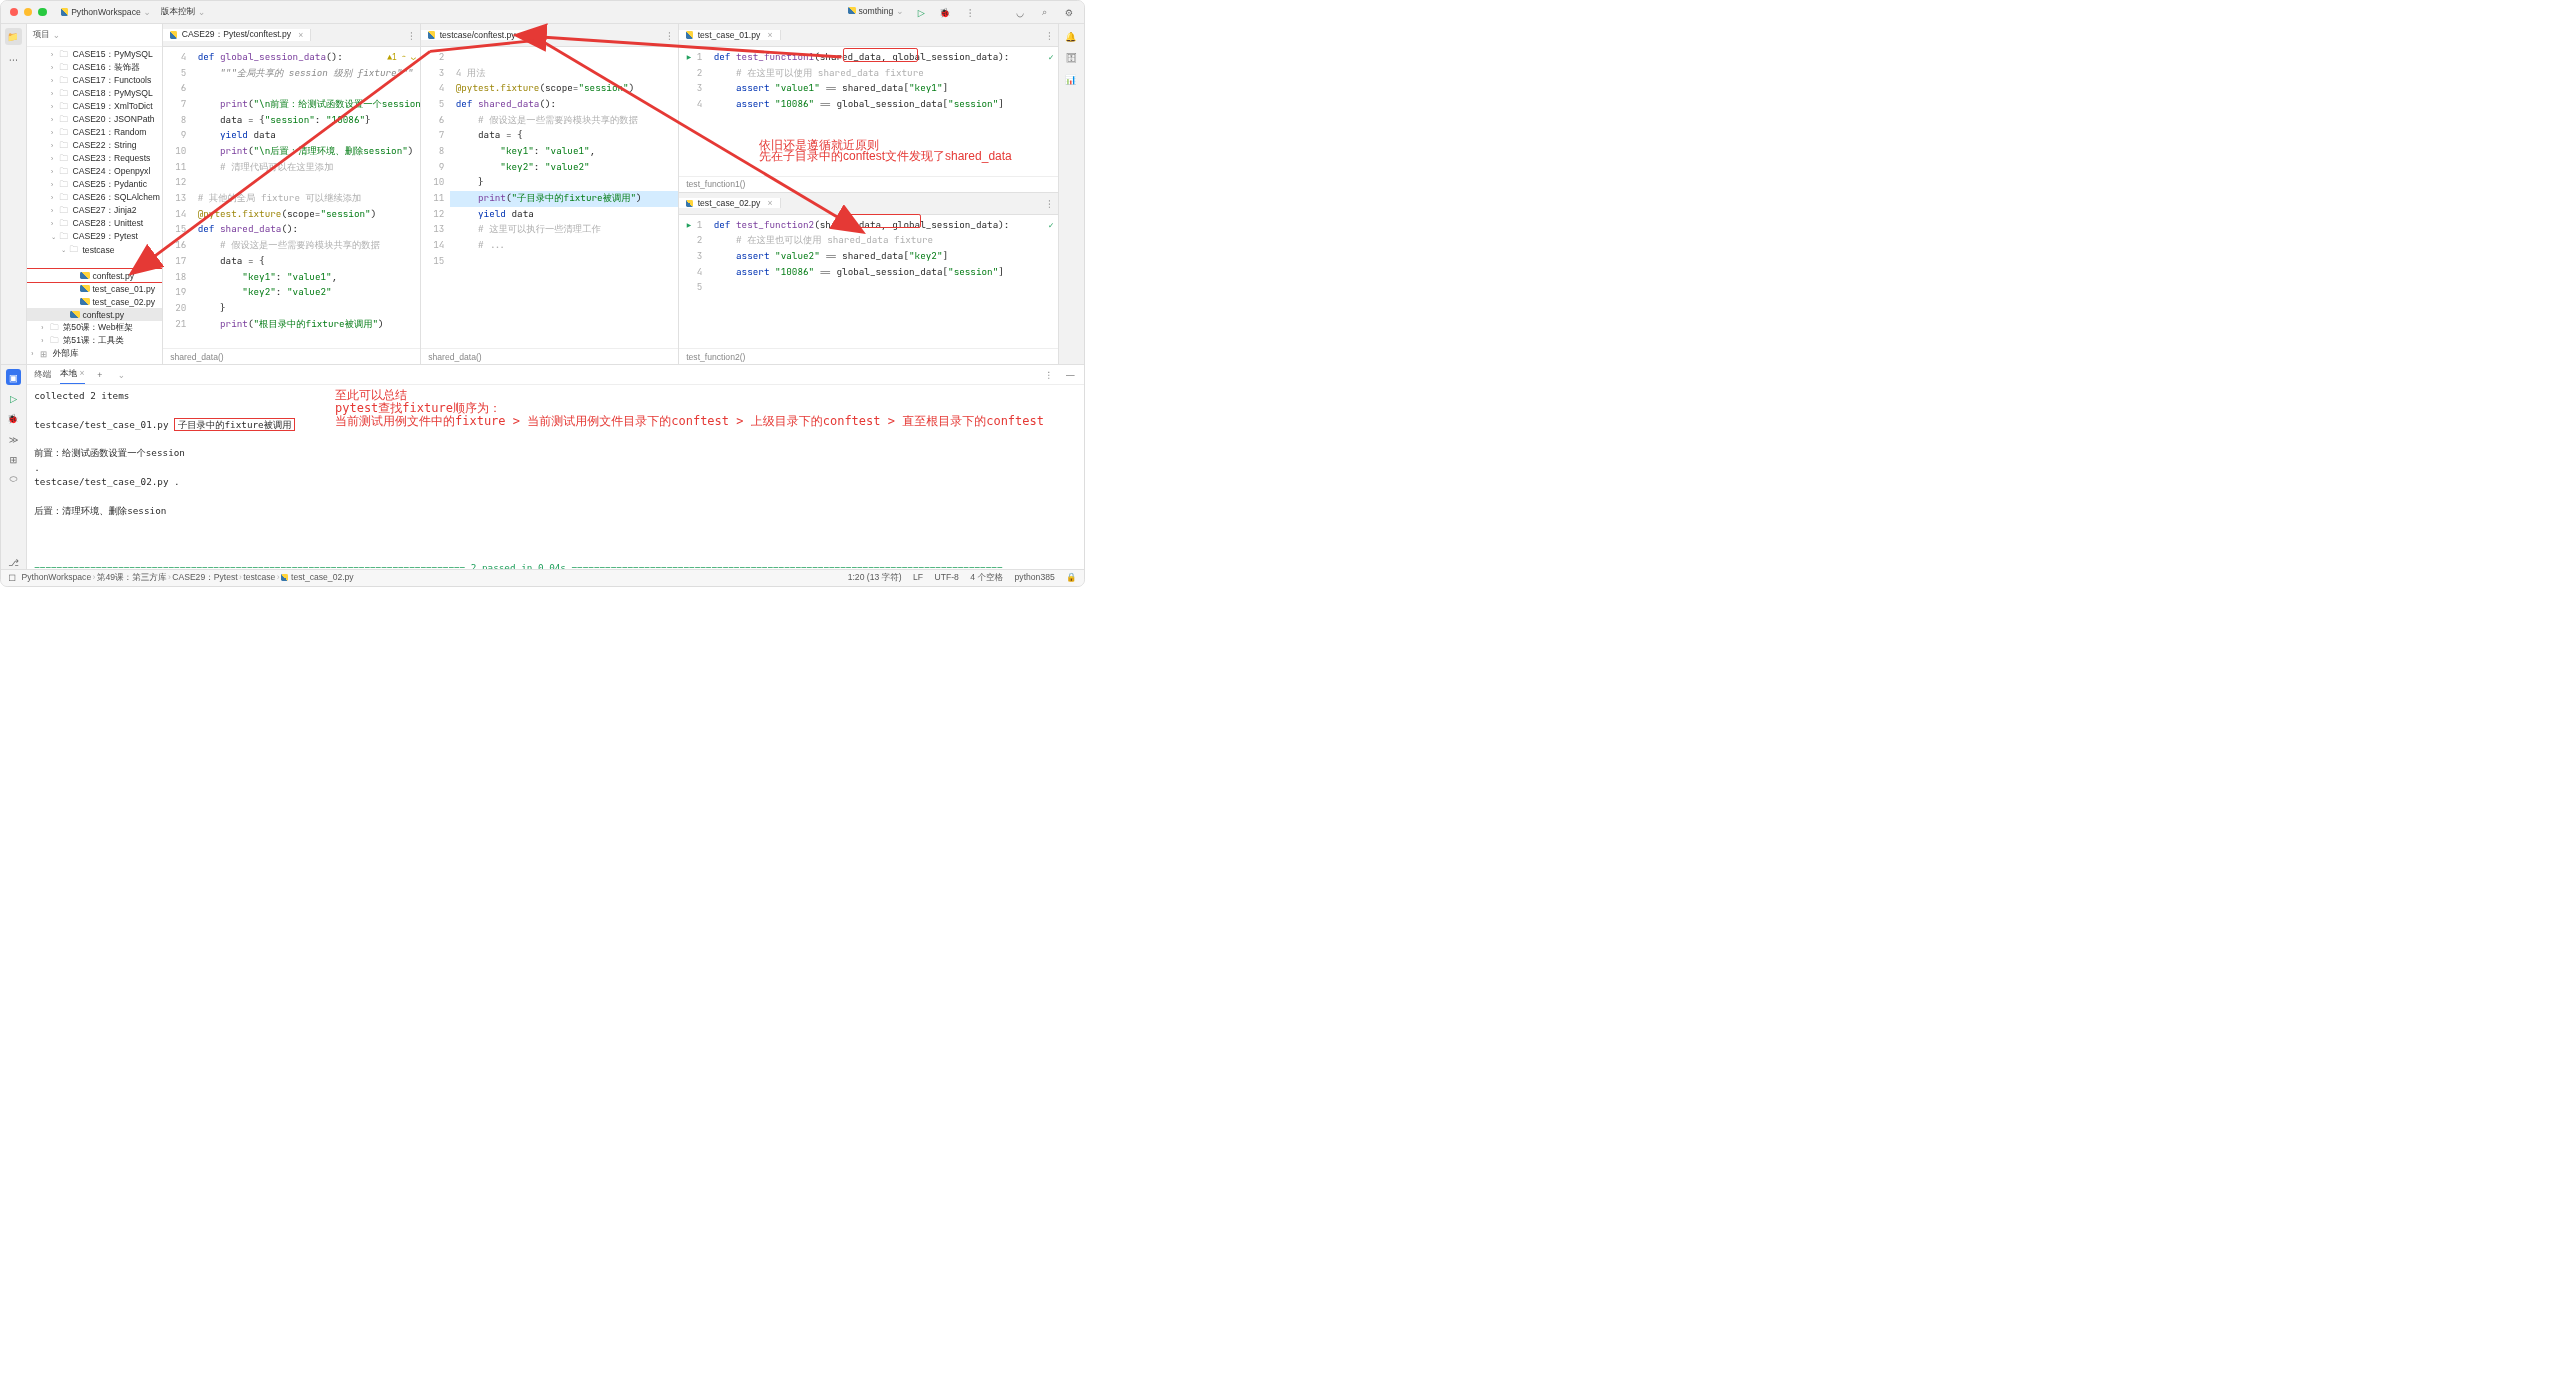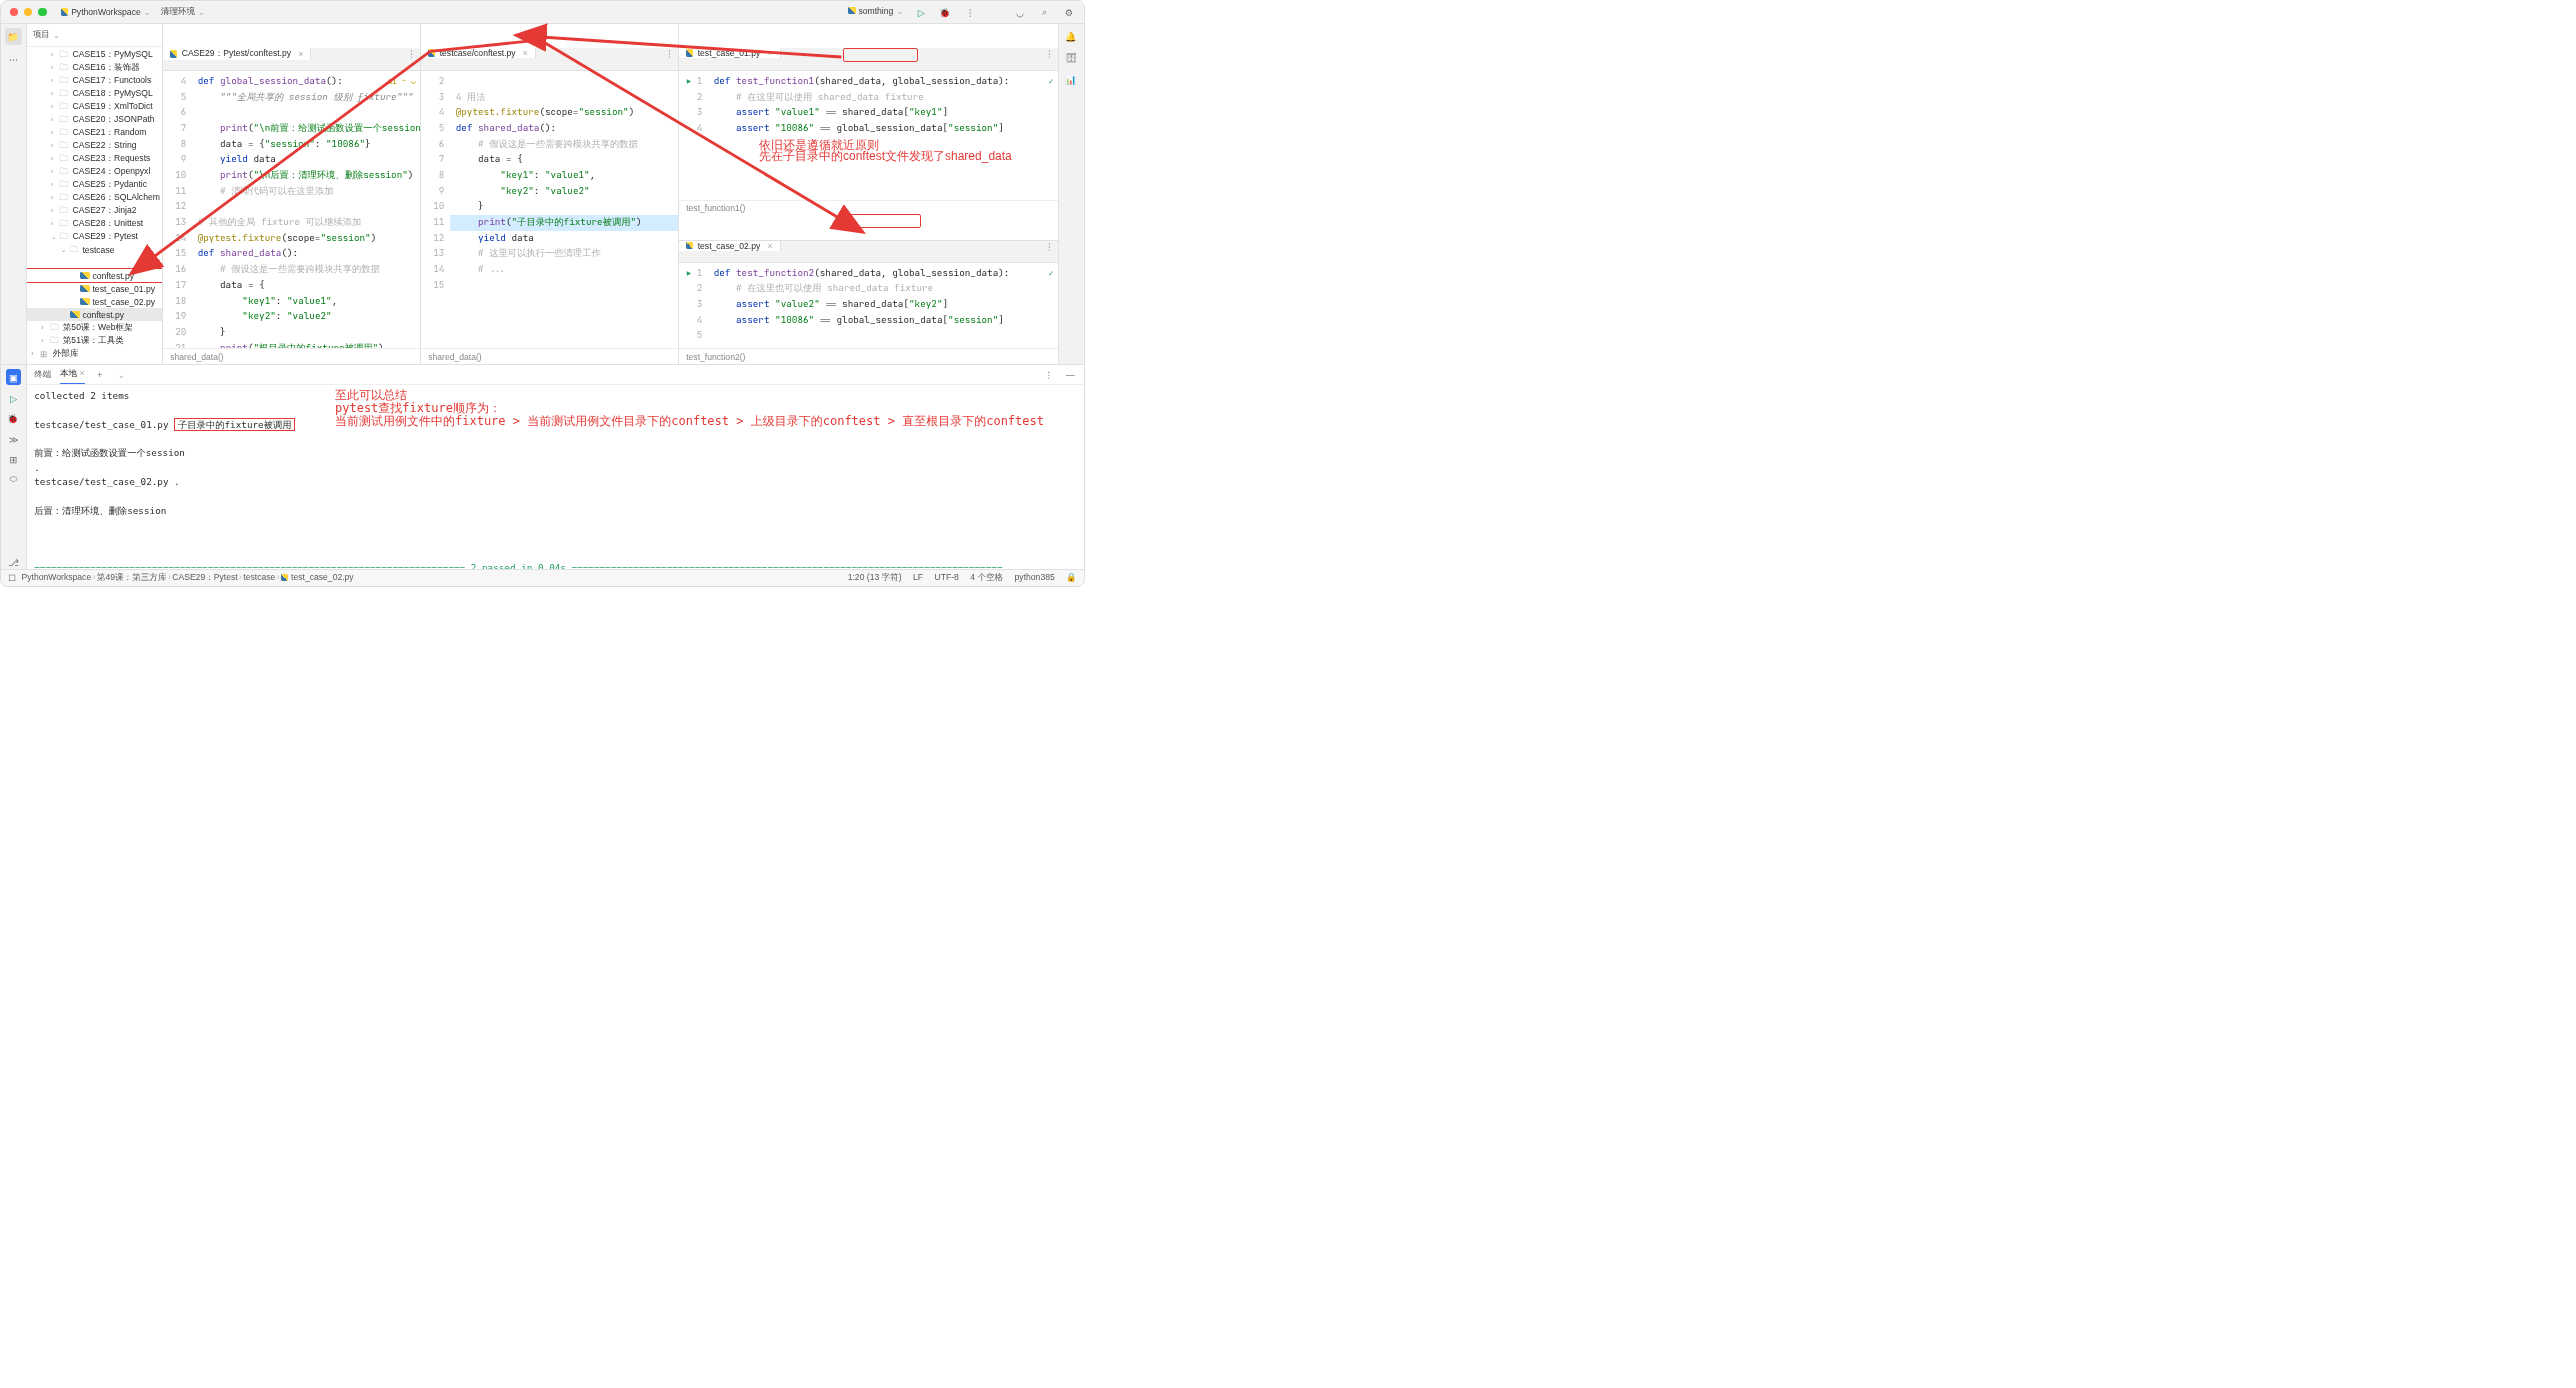--- a/index.html
+++ b/index.html
@@ -30,21 +30,21 @@
 .tree-row.hl { background: #fff; outline: 0.7px solid #e53935; outline-offset: -0.7px; }
 .caret { width: 7.2px; color: #888; font-size: 6.4px; margin-right: 1.4px; }
 .folder-icon { width: 10px; color: #a0a0a0; margin-right: 2.9px; }
 .py-icon { width: 10px; margin-right: 2.9px; }
 .tree-label { color: #2b2b2b; }
 
 
 .editors { flex: 1; display: flex; min-width: 0; }
 .editor-col { display: flex; flex-direction: column; border-right: 0.7px solid #e0e0e0; background: #fff; min-width: 0; }
 .editor-col:last-child { border-right: none; }
-.tab-bar { height: 23px; display: flex; align-items: flex-start; background: #f2f2f2; border-bottom: 0.7px solid #e0e0e0; margin-top: 24px; }
+.tab-bar { height: 23px; display: flex; align-items: center; background: #f2f2f2; border-bottom: 0.7px solid #e0e0e0; }
 .tab { display: flex; align-items: center; padding: 0 7.2px; gap: 4.3px; background: #fff; border-right: 0.7px solid #e0e0e0; font-size: 8.6px; cursor: pointer; max-width: 165px; }
 .tab .close { color: #aaa; margin-left: 2.9px; }
 .tab.active { background: #fff; }
 .tab-bar .spacer { flex: 1; }
 .tab-bar .more { width: 17px; display: flex; align-items: center; justify-content: center; color: #888; }
 
 .code-area { flex: 1; display: flex; font-family: "JetBrains Mono", Menlo, Consolas, monospace; font-size: 9.3px; line-height: 15.7px; overflow: hidden; position: relative; }
 .gutter { width: 29px; text-align: right; color: #b0b0b0; padding: 2.9px 5.7px 2.9px 0; user-select: none; }
 .gutter div { height: 15.7px; }
 .code { flex: 1; padding: 2.9px 0; white-space: pre; overflow-x: auto; }
@@ -90,21 +90,21 @@
       <div class="tl yellow"></div>
       <div class="tl green"></div>
     </div>
     <div class="tb-left">
       <div class="tb-item">
         <span class="py-dot"></span>
         <span>PythonWorkspace</span>
         <span style="color:#aaa">⌄</span>
       </div>
       <div class="tb-item">
-        <span>清理环境</span>
+        <span>版本控制</span>
         <span style="color:#aaa">⌄</span>
       </div>
     </div>
     <div class="tb-right">
       <div class="tb-item">
         <span class="py-dot"></span>
         <span>somthing</span>
         <span style="color:#aaa">⌄</span>
       </div>
       <div class="icon-btn" style="color:#21a05d">▷</div>

